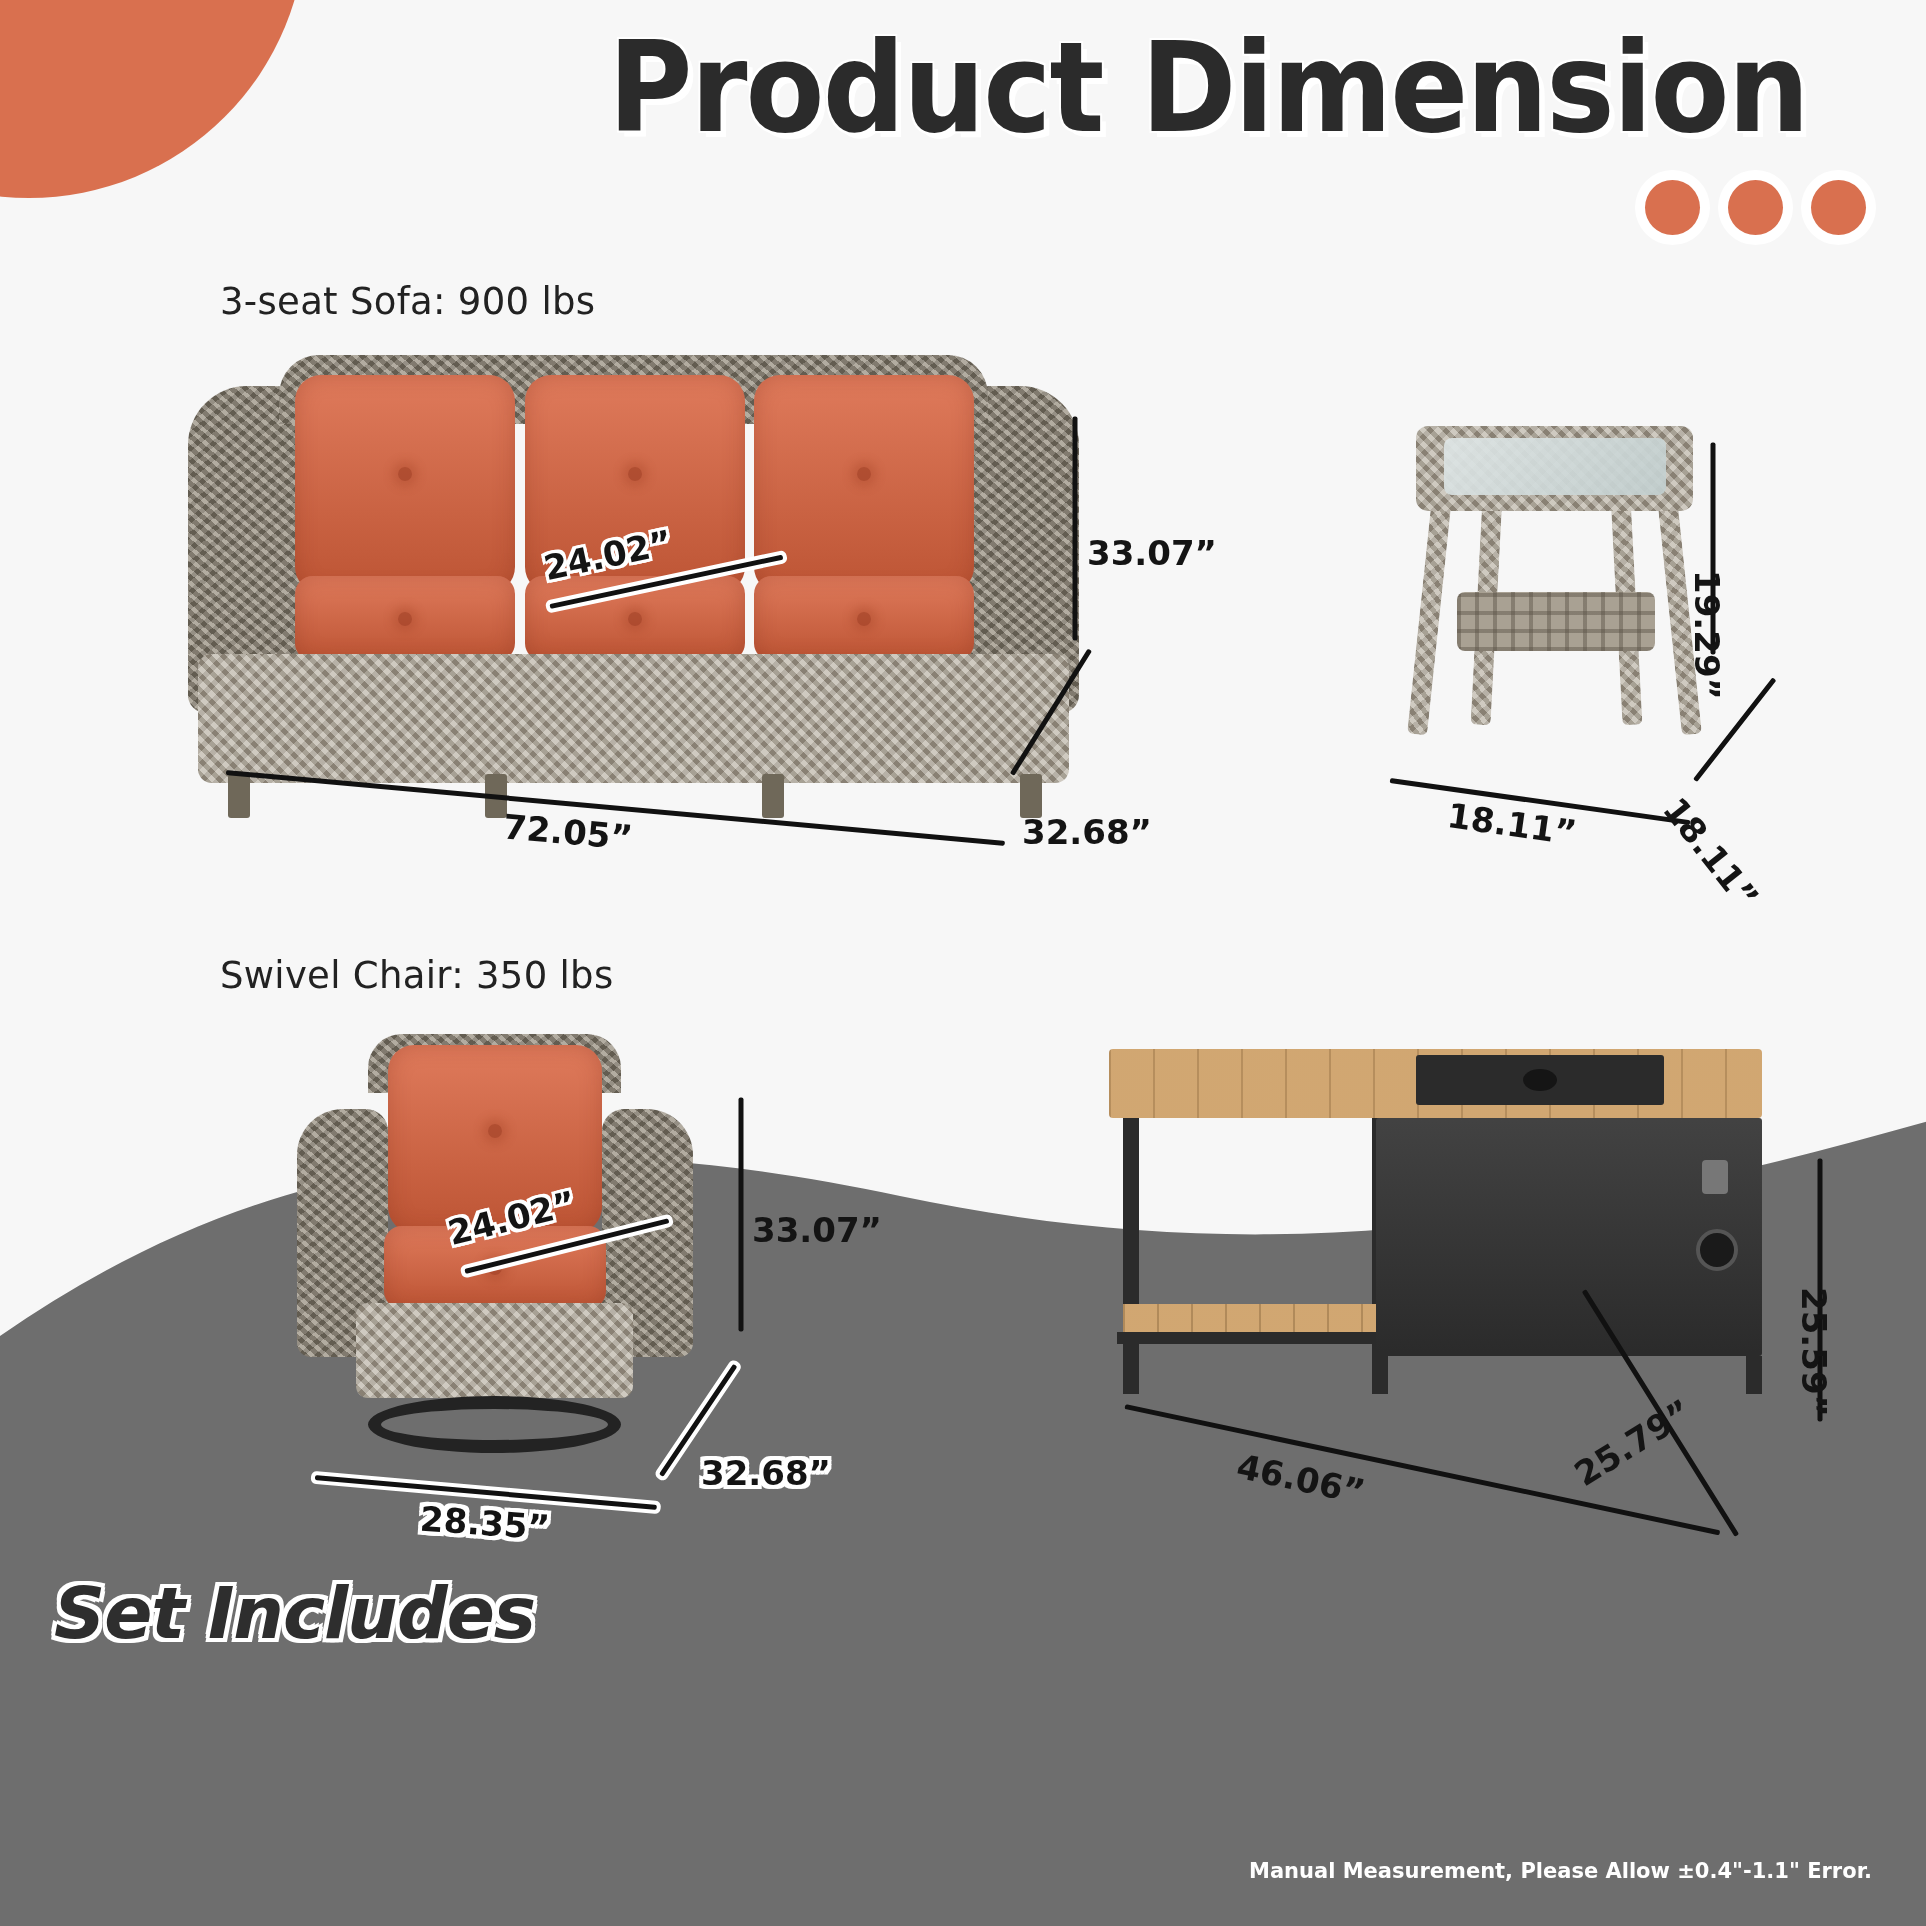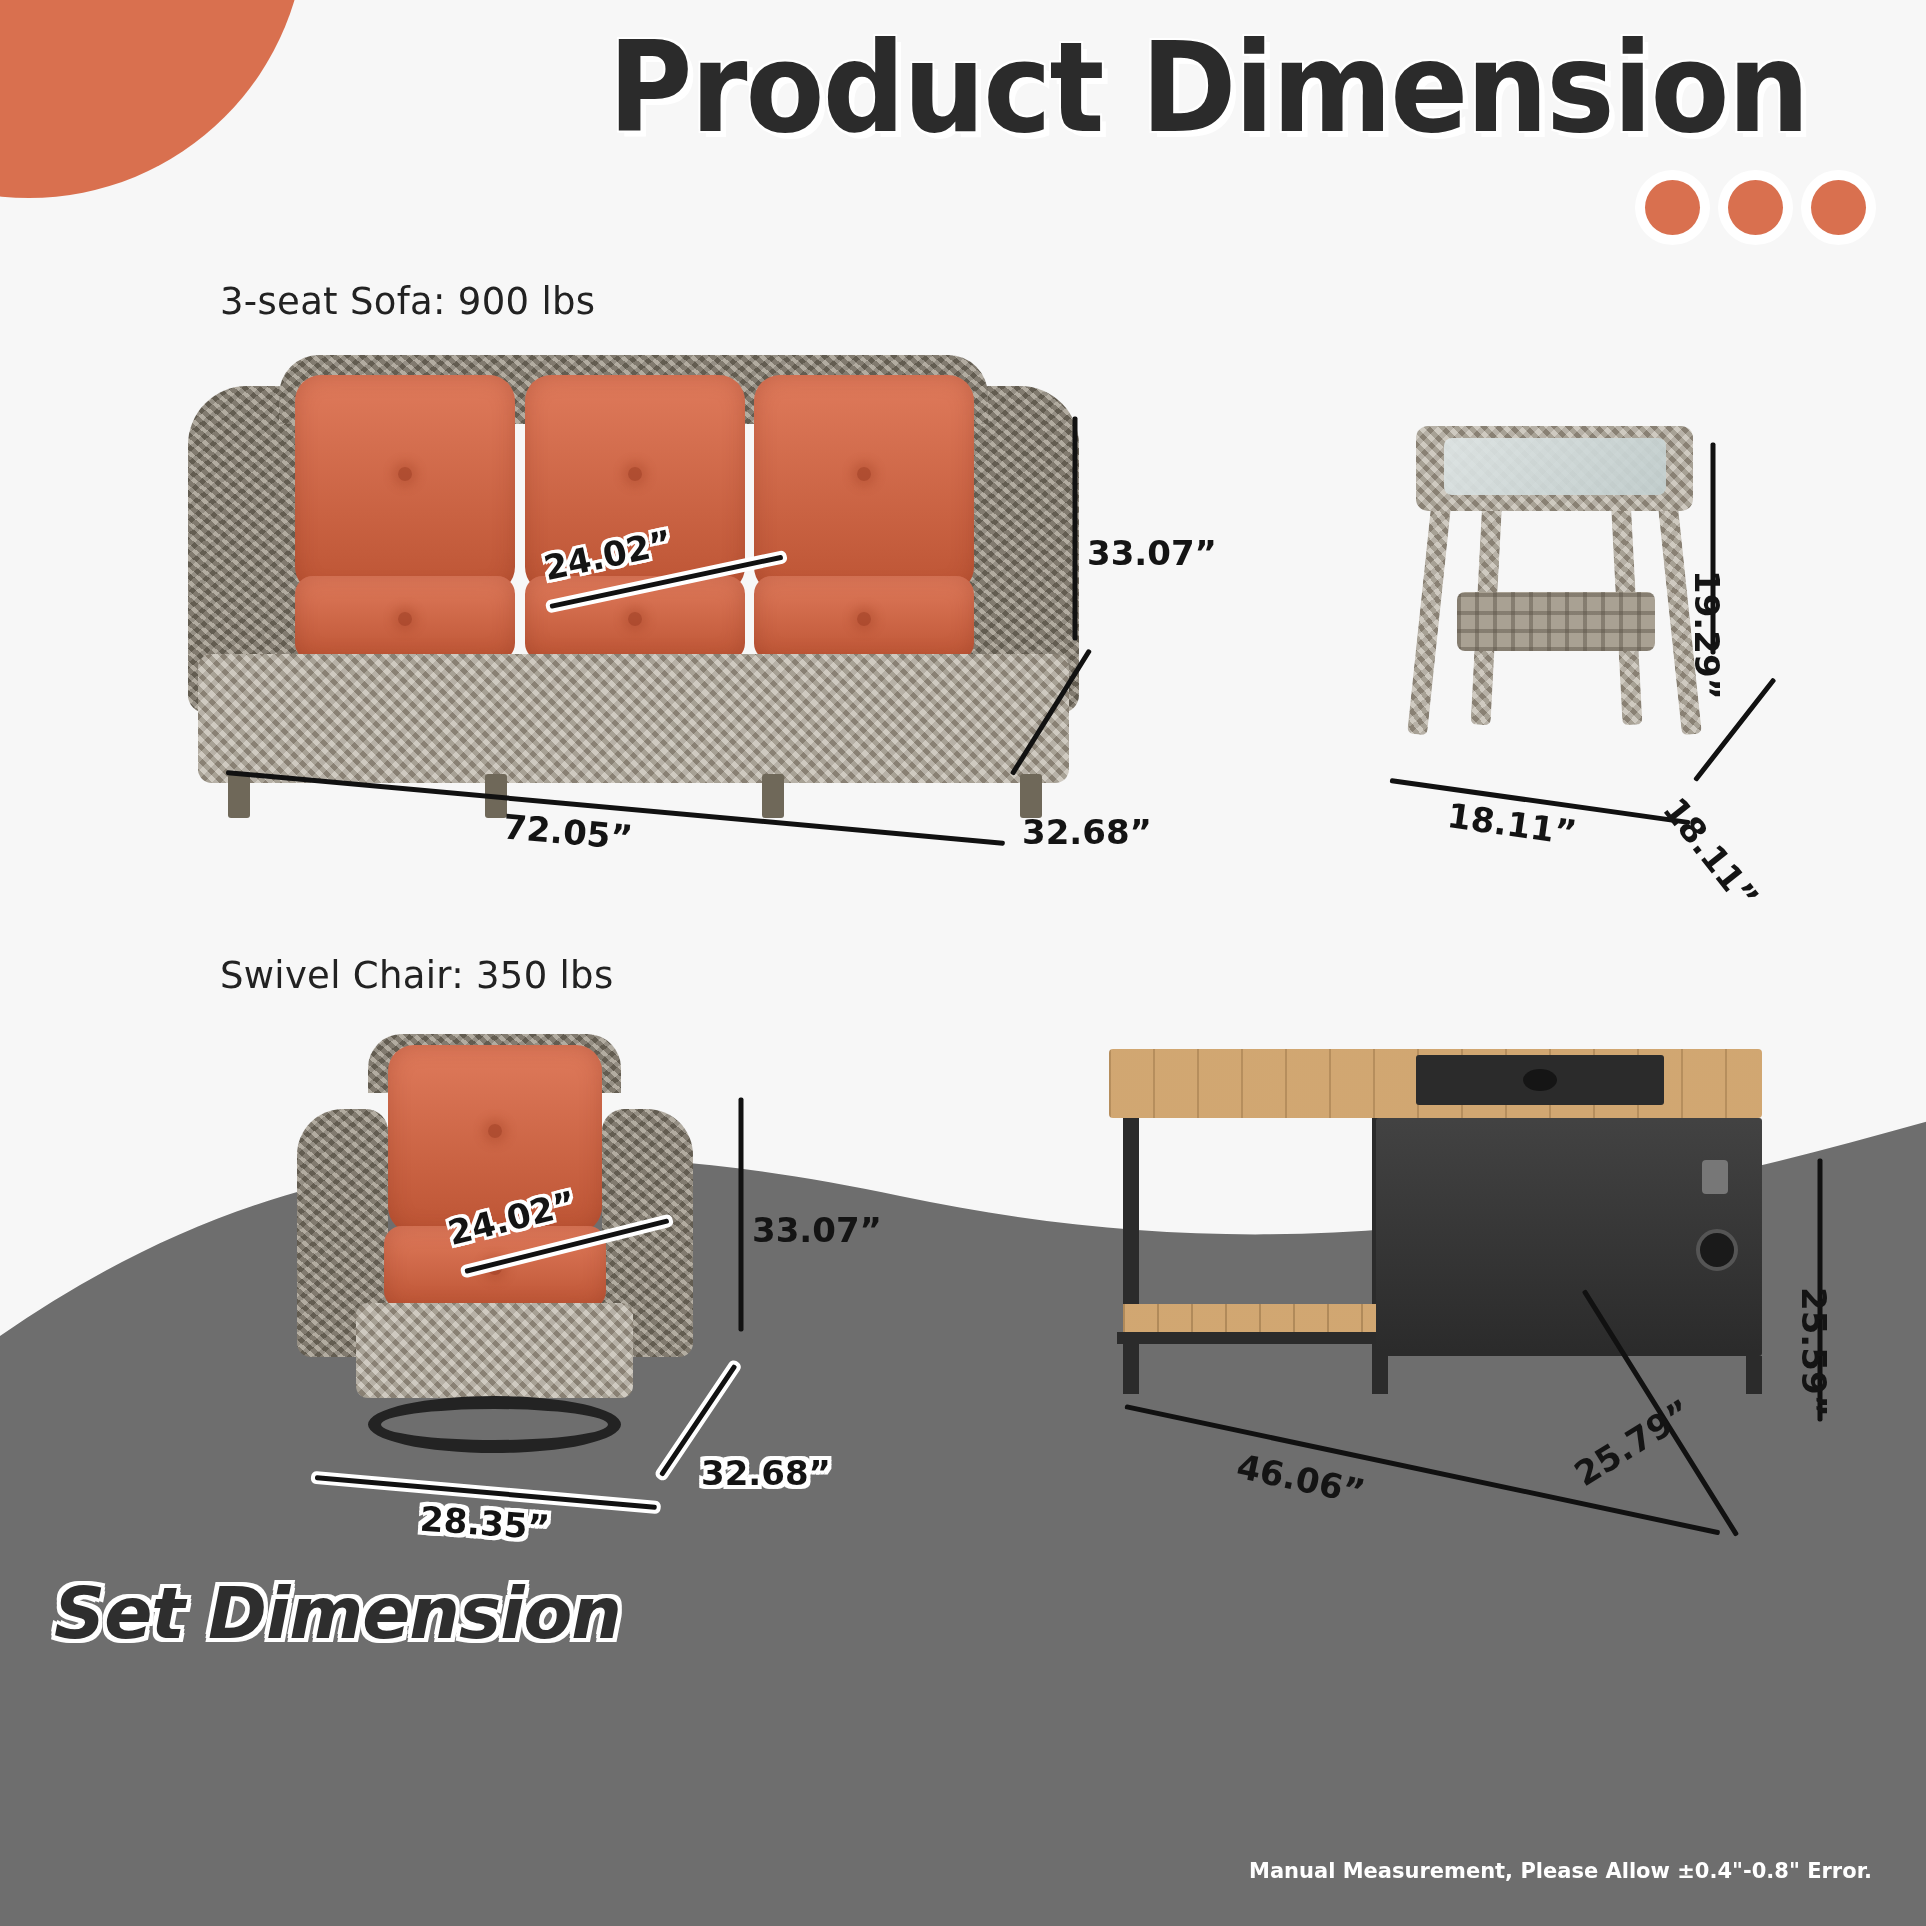--- a/index.html
+++ b/index.html
@@ -298,19 +298,19 @@
 
   <div class="dim-line" style="left:1820px;top:1156px;width:263px;transform:rotate(90deg);transform-origin:0 50%;"></div>
   <div class="dim-txt" style="left:1814px;top:1267px;transform:rotate(90deg);transform-origin:left center;">25.59”</div>
 
   <div class="dim-line" style="left:1125px;top:1404px;width:608px;transform:rotate(12deg);"></div>
   <div class="dim-txt" style="left:1236px;top:1459px;transform:rotate(12deg);">46.06”</div>
 
   <div class="dim-line" style="left:1737px;top:1533px;width:289px;transform:rotate(-122deg);transform-origin:0 50%;"></div>
   <div class="dim-txt" style="left:1578px;top:1457px;transform:rotate(-32deg);transform-origin:left center;">25.79”</div>
 
-  <div class="set-title">Set Dimension</div>
-
-
-  <div class="disclaimer">Manual Measurement, Please Allow ±0.4"-0.8" Error.</div>
+  <div class="set-title">Set Includes</div>
+
+
+  <div class="disclaimer">Manual Measurement, Please Allow ±0.4"-1.1" Error.</div>
 
 </div>
 
 
 </body></html>

